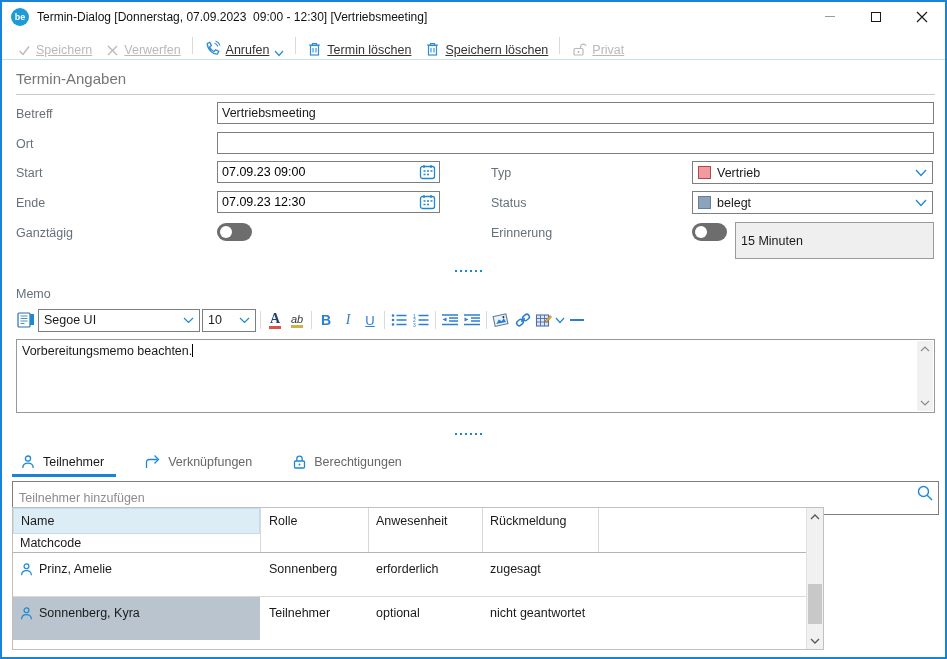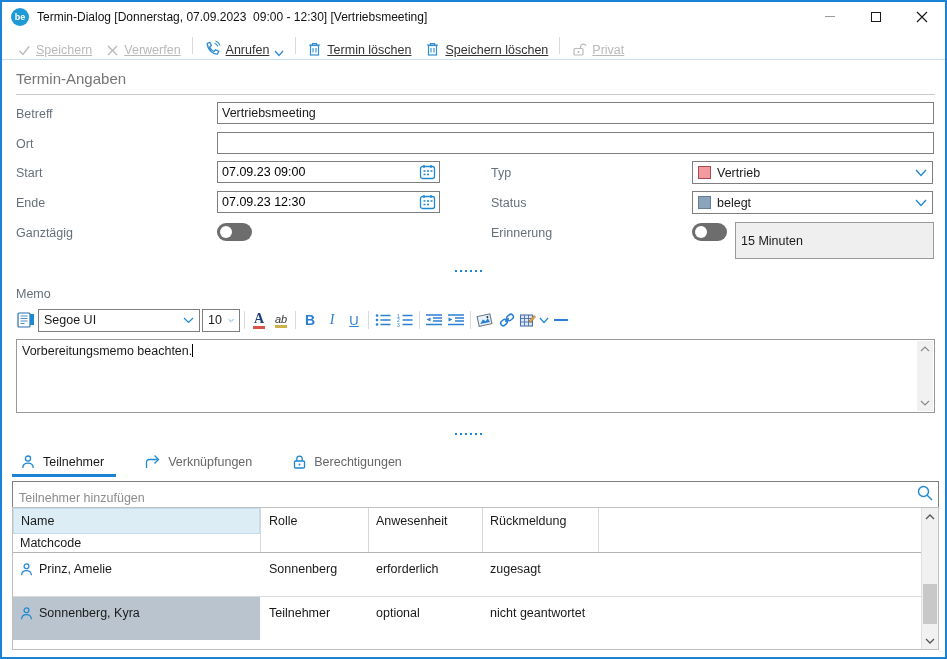--- a/index.html
+++ b/index.html
@@ -66,21 +66,21 @@
   .tabs { position:absolute; left:14px; top:446px; display:flex; gap:32px; height:27px; }
   .tab { display:flex; align-items:center; gap:7px; font-size:12.5px; color:#666; padding:0 4px; position:relative; }
   .tab.active { color:#1a1a1a; }
   .tab.active::after { content:""; position:absolute; left:-4px; right:-8px; bottom:-2px; height:3px; background:#1a83d8; }
   
   .search-wrap { position:absolute; left:10px; top:479px; width:927px; height:34px; }
   .search-wrap input { width:100%; height:100%; border:1px solid #7e7e7e; font-size:12.5px; padding:0 28px 0 6px;
     font-family:"Liberation Sans", sans-serif; outline:none; color:#1a1a1a; }
   .search-wrap input::placeholder { color:#8c8c8c; opacity:1; }
   .search-ic { position:absolute; right:5px; top:3px; }
-  .ptable { position:absolute; left:10px; top:505px; width:927px; height:143px; border:1px solid #c0c0c0; background:#fff; }
+  .ptable { position:absolute; left:10px; top:505px; width:812px; height:143px; border:1px solid #c0c0c0; background:#fff; }
   .pt-inner { position:absolute; left:0; top:0; right:17px; bottom:0; }
   .pt-colsep { position:absolute; top:0; height:44px; width:1px; background:#d8d8d8; }
   .pt-name-hd { position:absolute; left:0; top:0; width:247px; height:26px; background:#ddedf6;
     border:1px solid #c5dcea; display:flex; align-items:center; padding-left:7px; font-size:12.5px; }
   .pt-hd { position:absolute; top:0; height:26px; display:flex; align-items:center; font-size:12.5px; }
   .pt-subhd { position:absolute; left:0; top:26px; width:247px; height:18px; display:flex; align-items:center;
     padding-left:7px; font-size:12.5px; }
   .pt-headborder { position:absolute; left:0; right:0; top:44px; height:1px; background:#b5b5b5; }
   .pt-row { position:absolute; left:0; right:0; height:43px; }
   .pt-row .namecell { position:absolute; left:0; top:0; width:247px; height:43px; display:flex; align-items:flex-start; padding:9px 0 0 6px; gap:5px; }
@@ -236,21 +236,21 @@
       <rect x="2" y="3" width="12" height="14" rx="1" fill="#fff" stroke="#2a6fb0" stroke-width="1.2"></rect>
       <path d="M4.5 6 h7 M4.5 8.5 h7 M4.5 11 h7 M4.5 13.5 h4" stroke="#4a90c6" stroke-width="1"></path>
       <rect x="14" y="4" width="4" height="11" fill="#1e88d2"></rect>
     </svg>
     <div class="mt-select" style="width:162px;">
       <span>Segoe UI</span>
       <svg class="dd-chev" width="11" height="7" viewBox="0 0 11 7">
           <path d="M1 1 L5.5 5.5 L10 1" fill="none" stroke="#1e88d2" stroke-width="1.2"></path>
         </svg>
     </div>
-    <div class="mt-select" style="width:38px;">
+    <div class="mt-select" style="width:54px;">
       <span>10</span>
       <svg class="dd-chev" width="11" height="7" viewBox="0 0 11 7">
           <path d="M1 1 L5.5 5.5 L10 1" fill="none" stroke="#1e88d2" stroke-width="1.2"></path>
         </svg>
     </div>
     <div class="mt-sep"></div>
     <div class="mt-btn">
         <span class="glyph-A">A</span>
       </div>
     <div class="mt-btn">

